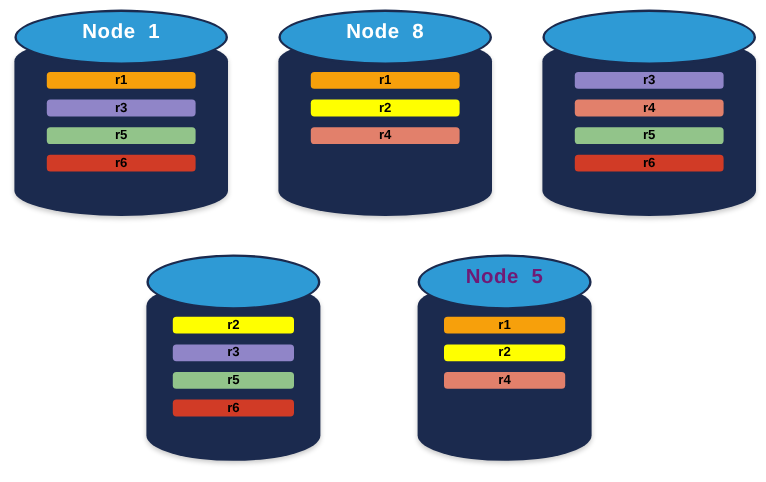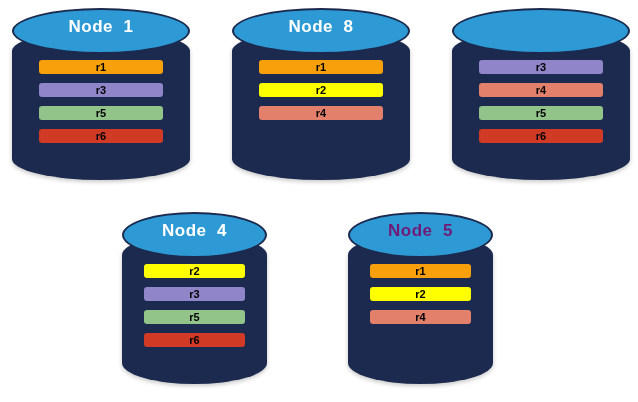--- a/index.html
+++ b/index.html
@@ -145,21 +145,20 @@
           <span class="bar-label" style="color: rgb(0, 0, 0);">r5</span>
         </div>
         <div class="bar" style="background: rgb(209, 59, 38);">
           <span class="bar-label" style="color: rgb(0, 0, 0);">r6</span>
         </div>
       </div>
     </div>
     <div class="node bottom-row" style="left: 122px; top: 212px;">
       <div class="cyl-body" style="background: rgb(27, 42, 78);"></div>
       <div class="cyl-top" style="background: rgb(46, 154, 213); border-color: rgb(27, 42, 78);"></div>
-      <div class="node-label" style="color: rgb(255, 255, 255);">Node  4</div>
       <div class="bars">
         <div class="bar" style="background: rgb(255, 255, 0);">
           <span class="bar-label" style="color: rgb(0, 0, 0);">r2</span>
         </div>
         <div class="bar" style="background: rgb(144, 133, 200);">
           <span class="bar-label" style="color: rgb(0, 0, 0);">r3</span>
         </div>
         <div class="bar" style="background: rgb(146, 196, 138);">
           <span class="bar-label" style="color: rgb(0, 0, 0);">r5</span>
         </div>

